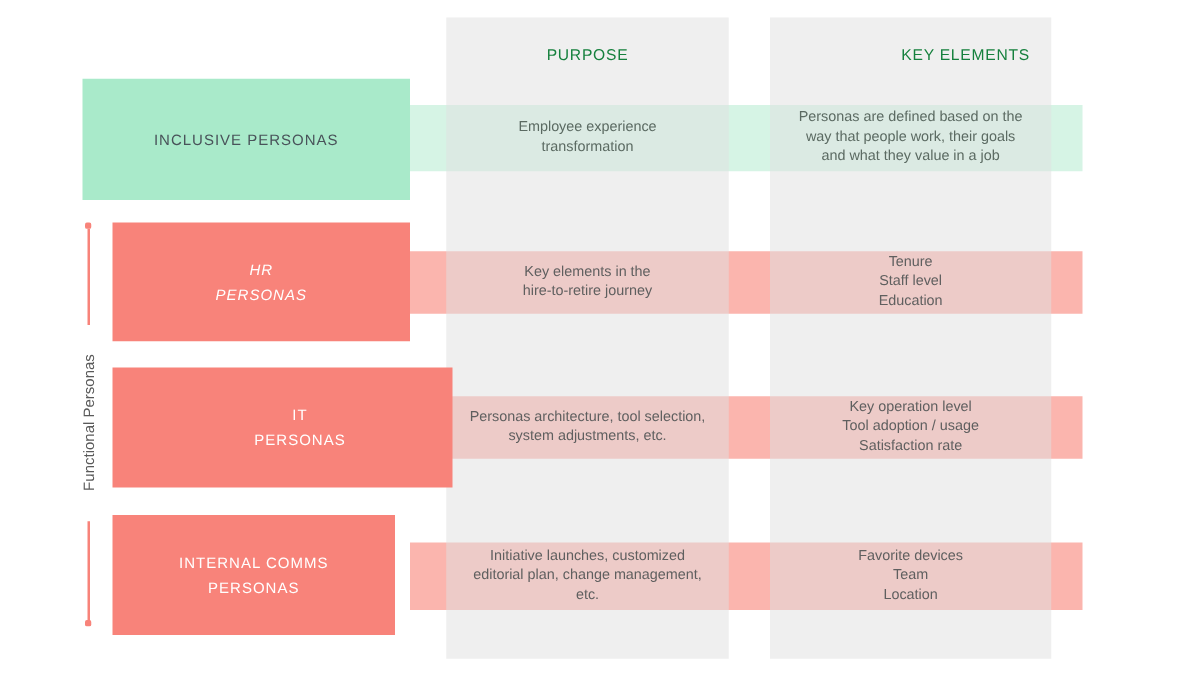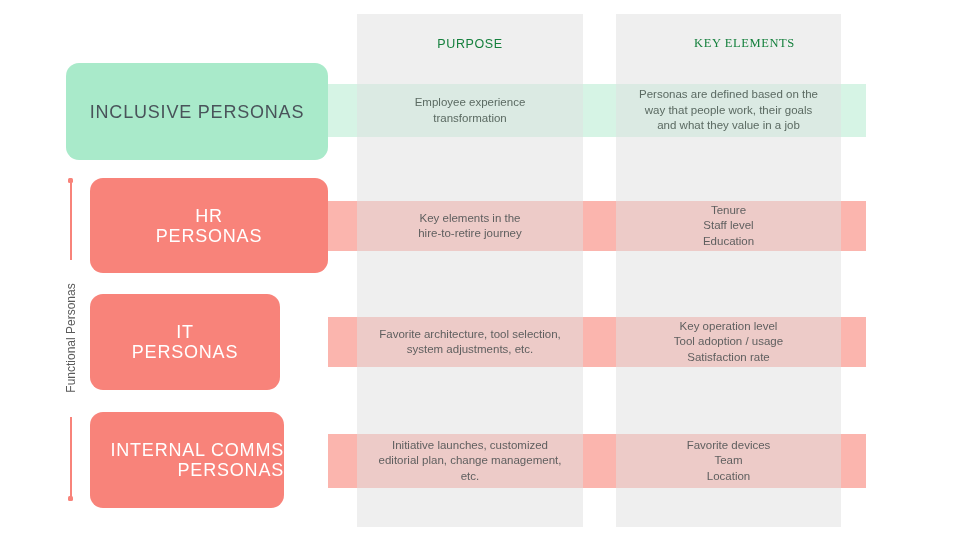--- a/index.html
+++ b/index.html
@@ -18,31 +18,31 @@
   
   .col{position:absolute;top:14px;height:513px;background:rgba(224,224,224,0.52);z-index:2;}
   .col-1{left:357px;width:226px;}
   .col-2{left:616px;width:225px;}
   
   .col-header{
     position:absolute;top:14px;height:59px;display:flex;align-items:center;justify-content:center;
     font-size:12.5px;letter-spacing:0.6px;color:#15803d;z-index:3;
   }
   .col-header.h1{left:357px;width:226px;}
-  .col-header.h2{left:616px;width:257px;font-family:Liberation Serif, serif;}
+  .col-header.h2{left:644px;width:257px;}
   
   .pbox{
     position:absolute;display:flex;flex-direction:column;align-items:center;justify-content:center;
-    text-align:center;z-index:3;font-size:18px;letter-spacing:0.8px;line-height:20px;border-radius:13px;
+    text-align:center;z-index:3;font-size:12px;letter-spacing:0.8px;line-height:20px;
   }
   .pbox-mint{left:66px;top:63px;width:262px;height:97px;background:#A9EACA;color:#49535a;}
   .pbox-salmon{background:#F8837A;color:#ffffff;}
-  .pbox-hr{left:90px;top:178px;width:238px;height:95px;}
-  .pbox-it{left:90px;top:294px;width:190px;height:96px;}
-  .pbox-comms{left:90px;top:412px;width:194px;height:96px;align-items:flex-end;}
+  .pbox-hr{left:90px;top:178px;width:238px;height:95px;font-style:italic;}
+  .pbox-it{left:90px;top:294px;width:244px;height:96px;padding-left:28px;}
+  .pbox-comms{left:90px;top:412px;width:226px;height:96px;}
   
   .cell{
     position:absolute;display:flex;flex-direction:column;align-items:center;justify-content:center;
     text-align:center;color:#5f5f5f;font-size:11.5px;line-height:15.5px;z-index:3;
   }
   .cell.cp{left:357px;width:226px;}
   .cell.ck{left:616px;width:225px;}
   .cell.r0{top:84px;height:53px;color:#5b6a62;}
   .cell.r1{top:201px;height:50px;}
   .cell.r2{top:317px;height:50px;}
@@ -95,21 +95,21 @@
 
   <div class="cell cp r0">
     <span>Employee experience</span>
     <span>transformation</span>
   </div>
   <div class="cell cp r1">
     <span>Key elements in the</span>
     <span>hire-to-retire journey</span>
   </div>
   <div class="cell cp r2">
-    <span>Favorite architecture, tool selection,</span>
+    <span>Personas architecture, tool selection,</span>
     <span>system adjustments, etc.</span>
   </div>
   <div class="cell cp r3">
     <span>Initiative launches, customized</span>
     <span>editorial plan, change management,</span>
     <span>etc.</span>
   </div>
 
   <div class="cell ck r0">
     <span>Personas are defined based on the</span>

